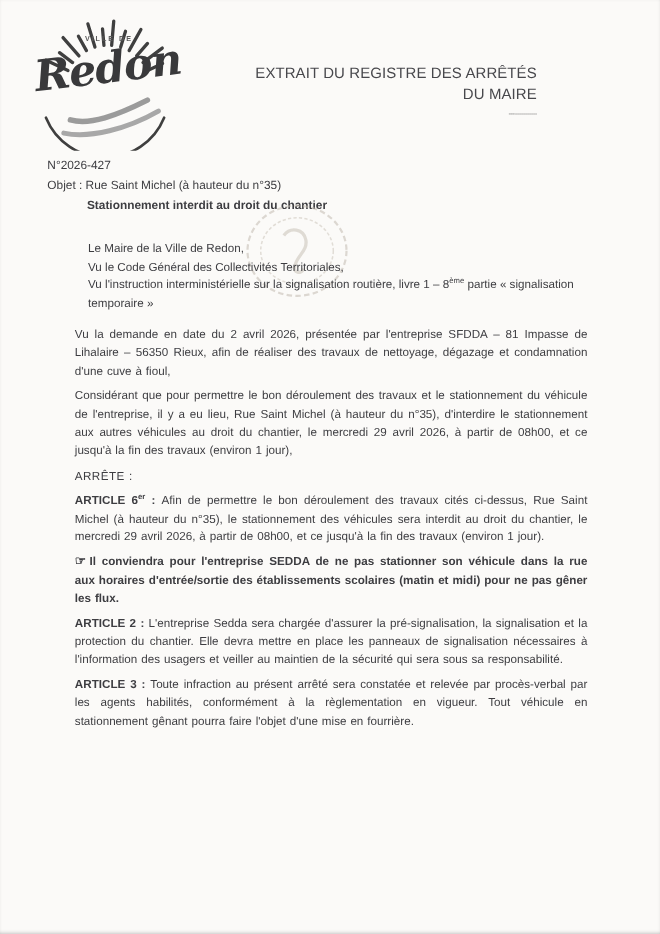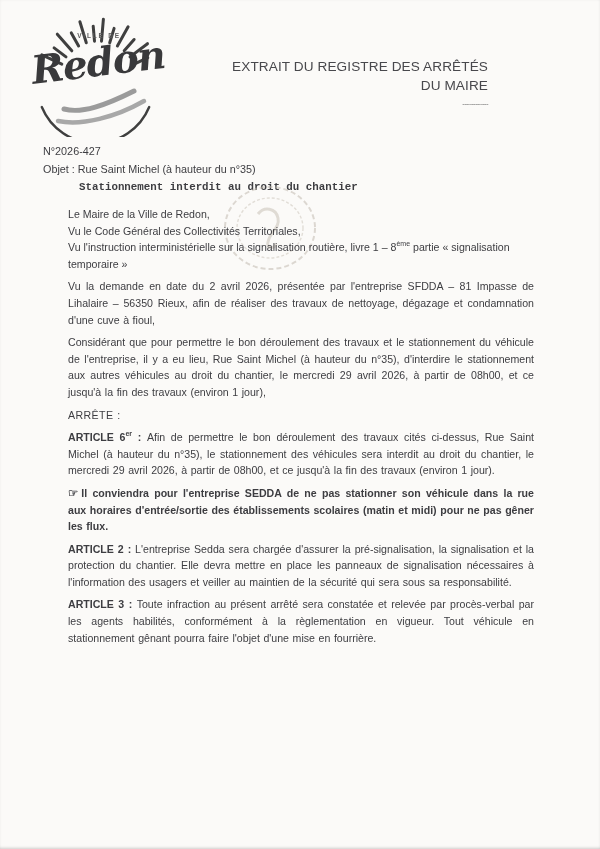--- a/index.html
+++ b/index.html
@@ -38,29 +38,29 @@
     letter-spacing: -1px;
   }
 
   
   .title-block { position: absolute; left: 222px; top: 57px; width: 266px; text-align: right; color: #48484c; }
   .title-line { font-size: 13.6px; line-height: 19px; letter-spacing: 0.1px; }
   .title-sep { margin-top: 5px; font-size: 7px; letter-spacing: -0.5px; color: #6e6e6e; }
 
   
   .ref { position: absolute; left: 43px; top: 142px; font-size: 10.8px; line-height: 18px; }
-  .ref-obj2 { padding-left: 36px; font-weight: bold; font-family: Liberation Mono, monospace; }
+  .ref-obj2 { padding-left: 36px; font-weight: bold; }
 
   
   .stamp { position: absolute; left: 220px; top: 184px; width: 100px; height: 88px; opacity: 0.55; }
 
   
   .content { position: absolute; left: 68px; top: 206px; width: 466px; font-size: 10.6px; line-height: 16.6px; }
   .content p { margin: 6px 0 0 0; text-align: justify; word-spacing: 0.06em; }
-  .preamble { margin: 0; }
+  .preamble { margin: 12px; }
   .preamble > div { text-align: left; }
   .arrete-heading { text-align: center; margin: 13px 0 0 0; letter-spacing: 0.4px; word-spacing: 0; }
   .b { font-weight: bold; }
   sup { font-size: 7px; line-height: 0; }
   .hand { font-size: 11.5px; padding-right: 3px; }
 </style>
 </head>
 <body>
 
 <div class="page">

